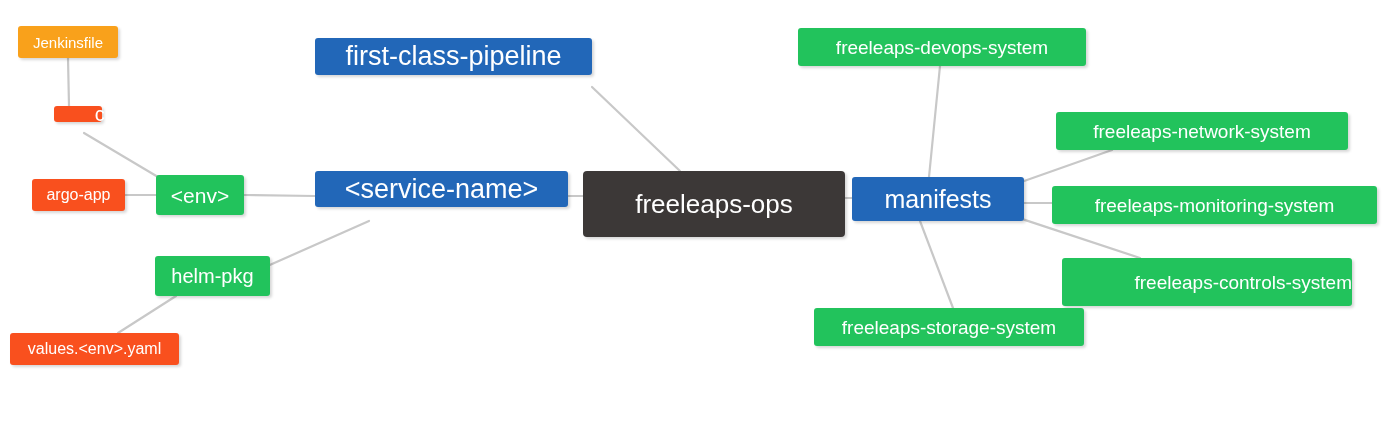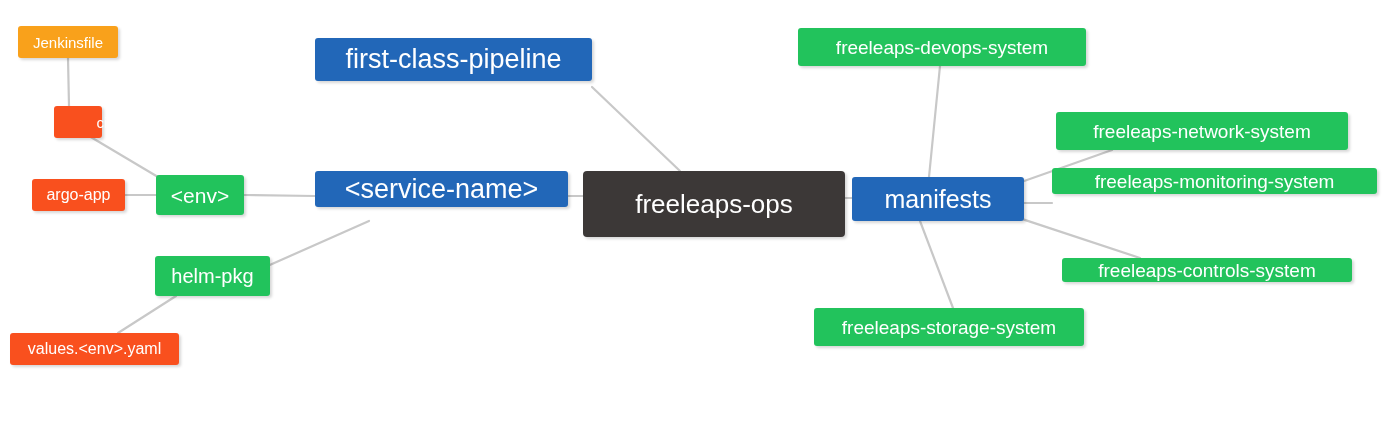--- a/index.html
+++ b/index.html
@@ -59,56 +59,56 @@
       <line x1="940" y1="66" x2="929" y2="177" stroke="#c8c8c8" stroke-width="2.2" stroke-linecap="round"></line>
       <line x1="1010" y1="186" x2="1112" y2="150" stroke="#c8c8c8" stroke-width="2.2" stroke-linecap="round"></line>
       <line x1="1010" y1="203" x2="1052" y2="203" stroke="#c8c8c8" stroke-width="2.2" stroke-linecap="round"></line>
       <line x1="1010" y1="215" x2="1140" y2="258" stroke="#c8c8c8" stroke-width="2.2" stroke-linecap="round"></line>
       <line x1="920" y1="221" x2="953" y2="308" stroke="#c8c8c8" stroke-width="2.2" stroke-linecap="round"></line>
     </svg>
   <div id="nodes">
       <div class="node" style="left: 18px; top: 26px; width: 100px; height: 32px; background: rgb(249, 161, 27); font-size: 15px;">
         <span>Jenkinsfile</span>
       </div>
-      <div class="node" style="left: 54px; top: 106px; width: 30px; height: 32px; background: rgb(249, 80, 30); font-size: 15px; padding-left: 48px;">
+      <div class="node" style="left: 54px; top: 106px; width: 30px; height: 16px; background: rgb(249, 80, 30); font-size: 20px; padding-left: 48px;">
         <span>ci</span>
       </div>
       <div class="node" style="left: 32px; top: 179px; width: 93px; height: 32px; background: rgb(249, 80, 30); font-size: 16px;">
         <span>argo-app</span>
       </div>
       <div class="node" style="left: 156px; top: 175px; width: 88px; height: 40px; background: rgb(34, 195, 92); font-size: 21px;">
         <span>&lt;env&gt;</span>
       </div>
       <div class="node" style="left: 148px; top: 256px; width: 115px; height: 40px; background: rgb(34, 195, 92); font-size: 20px; margin-left: 7px;">
         <span>helm-pkg</span>
       </div>
       <div class="node" style="left: 10px; top: 333px; width: 169px; height: 32px; background: rgb(249, 80, 30); font-size: 16px;">
         <span>values.&lt;env&gt;.yaml</span>
       </div>
-      <div class="node" style="left: 315px; top: 38px; width: 277px; height: 43px; background: rgb(34, 103, 184); font-size: 27px;">
+      <div class="node" style="left: 315px; top: 38px; width: 277px; height: 37px; background: rgb(34, 103, 184); font-size: 27px;">
         <span>first-class-pipeline</span>
       </div>
       <div class="node" style="left: 315px; top: 171px; width: 253px; height: 36px; background: rgb(34, 103, 184); font-size: 27px;">
         <span>&lt;service-name&gt;</span>
       </div>
       <div class="node root" style="left: 583px; top: 171px; width: 262px; height: 66px; background: rgb(60, 56, 55); font-size: 26px;">
         <span>freeleaps-ops</span>
       </div>
       <div class="node" style="left: 852px; top: 177px; width: 172px; height: 44px; background: rgb(34, 103, 184); font-size: 25px;">
         <span>manifests</span>
       </div>
       <div class="node" style="left: 798px; top: 28px; width: 288px; height: 38px; background: rgb(34, 195, 92); font-size: 19px;">
         <span>freeleaps-devops-system</span>
       </div>
       <div class="node" style="left: 1056px; top: 112px; width: 292px; height: 38px; background: rgb(34, 195, 92); font-size: 19px;">
         <span>freeleaps-network-system</span>
       </div>
-      <div class="node" style="left: 1052px; top: 168px; width: 325px; height: 26px; background: rgb(34, 195, 92); font-size: 19px;">
+      <div class="node" style="left: 1052px; top: 186px; width: 325px; height: 38px; background: rgb(34, 195, 92); font-size: 19px;">
         <span>freeleaps-monitoring-system</span>
       </div>
-      <div class="node" style="left: 1062px; top: 258px; width: 290px; height: 24px; background: rgb(34, 195, 92); font-size: 19px;">
+      <div class="node" style="left: 1062px; top: 258px; width: 290px; height: 48px; background: rgb(34, 195, 92); font-size: 19px; justify-content: flex-end;">
         <span>freeleaps-controls-system</span>
       </div>
       <div class="node" style="left: 814px; top: 308px; width: 270px; height: 38px; background: rgb(34, 195, 92); font-size: 19px;">
         <span>freeleaps-storage-system</span>
       </div>
     </div>
 </div>
 
 </body></html>

